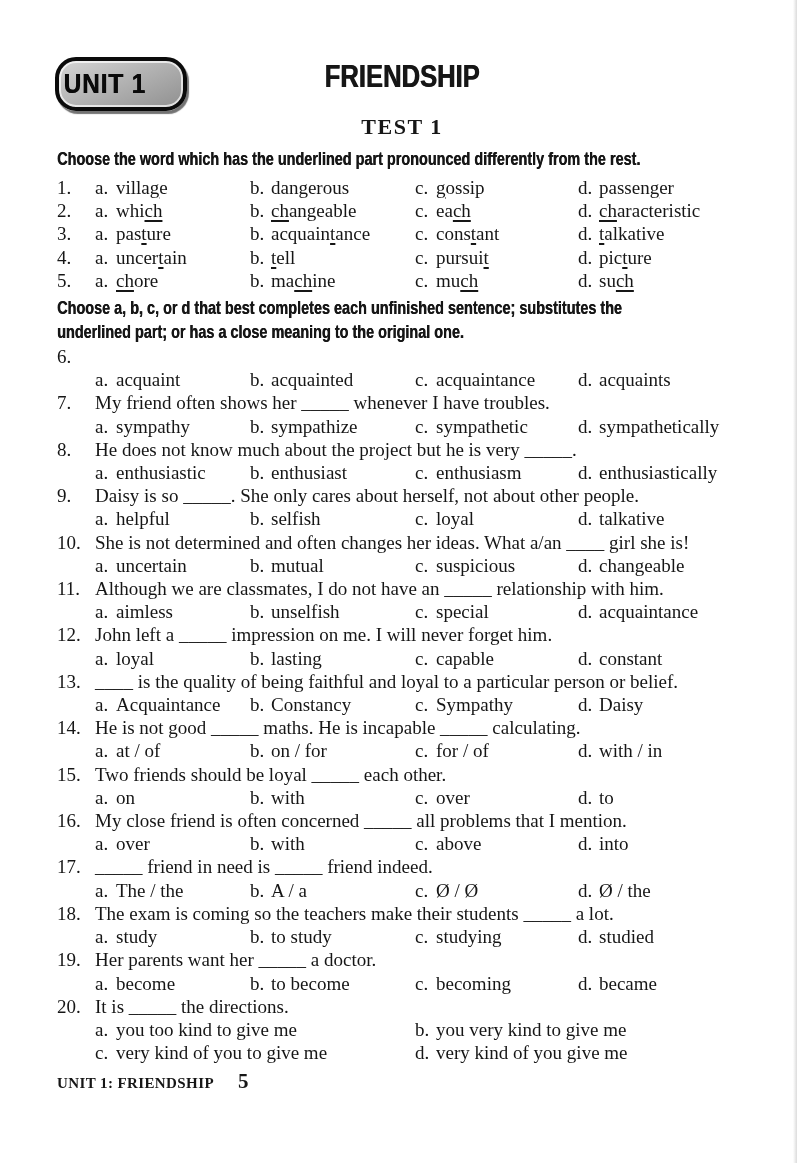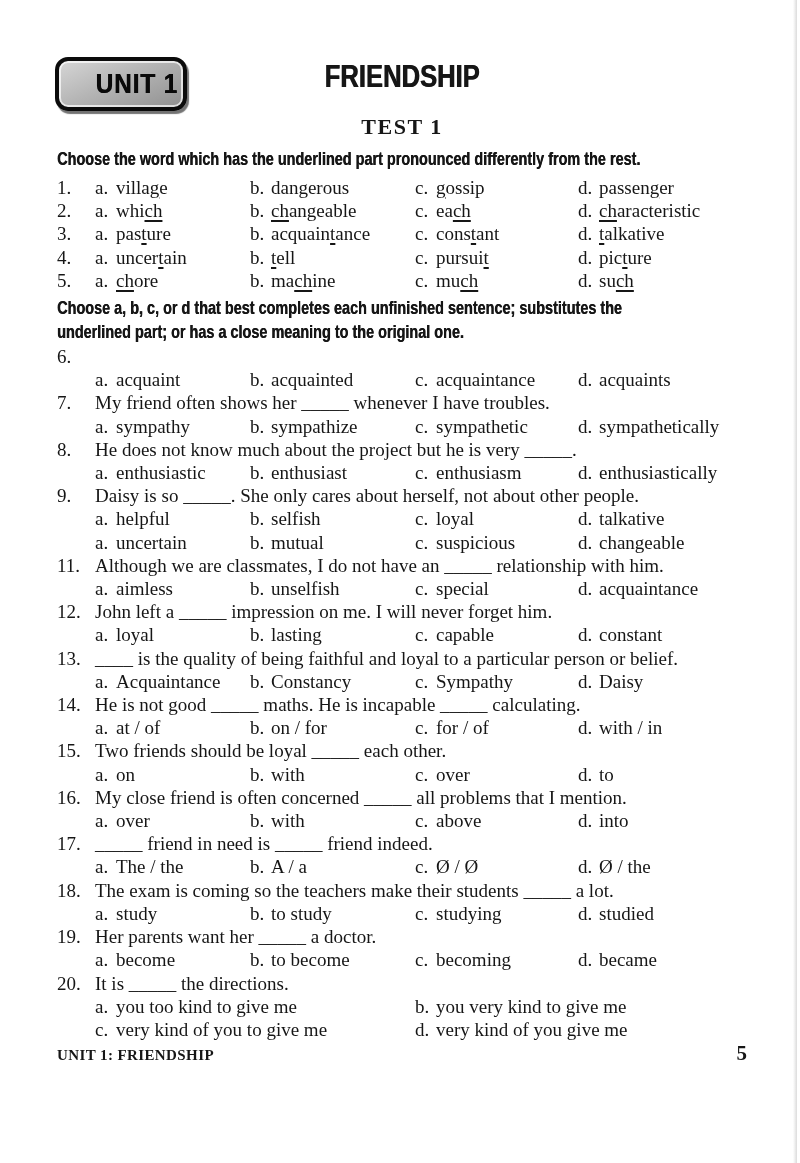--- a/index.html
+++ b/index.html
@@ -11,24 +11,24 @@
   .page::after{
     content:'';position:absolute;right:3px;top:0;width:4px;height:100%;
     background:linear-gradient(to left,rgba(0,0,0,.14),rgba(0,0,0,0));
   }
   .content{position:absolute;left:57px;top:55px;width:690px;}
 
   
   .header{position:relative;height:46px;}
   .badge{
     position:absolute;left:-2px;top:2px;width:124px;height:46px;
-    border:4px solid #0b0b0b;border-radius:13px;
+    border:4px solid #0b0b0b;border-radius:21px;
     background:linear-gradient(155deg,#d6d6d6 0%,#b5b5b5 45%,#909090 100%);
     box-shadow:2px 3px 1px rgba(0,0,0,.55), inset 0 0 0 2px rgba(255,255,255,.7);
-    display:flex;align-items:center;justify-content:flex-end;
+    display:flex;align-items:center;justify-content:flex-start;
   }
   .badge-text{
     font-family:"Liberation Sans",sans-serif;font-weight:700;font-size:27px;
     letter-spacing:1px;color:#0a0a0a;transform:scaleX(.9);
     text-shadow:.6px 0 #0a0a0a;
   }
   .main-title{
     text-align:center;font-family:"Liberation Sans",sans-serif;font-weight:700;
     font-size:32px;line-height:34px;padding-top:4px;transform:scaleX(.8);
     text-shadow:.8px 0 #161616;letter-spacing:0;
@@ -62,21 +62,22 @@
   .opts{
     display:grid;grid-template-columns:155px 165px 163px 1fr;
     margin-left:38px;line-height:23.2px;white-space:nowrap;
   }
   .opts.wide{grid-template-columns:320px 1fr;}
   .olabel{display:inline-block;min-width:21px;}
   .ul{text-decoration:underline;text-decoration-thickness:1.6px;text-underline-offset:3px;}
 
   
   .footer{
-    display:flex;justify-content:space-between;align-items:baseline;gap:24px;
+    display:flex;justify-content:flex-start;align-items:baseline;gap:24px;
+    margin-top:5px;
   }
   .footer-label{font-weight:700;font-size:15px;letter-spacing:.4px;}
   .footer-page{font-weight:700;font-size:21px;}
 </style>
 </head>
 <body>
 
 <div class="page">
   <div class="content">
 
@@ -180,20 +181,24 @@
             <span class="qtext">Daisy is so _____. She only cares about herself, not about other people.</span>
           </div>
           <div class="opts">
             <span class="ocell"><span class="olabel">a.</span><span class="otext">helpful</span></span>
             <span class="ocell"><span class="olabel">b.</span><span class="otext">selfish</span></span>
             <span class="ocell"><span class="olabel">c.</span><span class="otext">loyal</span></span>
             <span class="ocell"><span class="olabel">d.</span><span class="otext">talkative</span></span>
           </div>
         </div>
         <div class="qblock">
+          <div class="qline">
+            <span class="qnum">10.</span>
+            <span class="qtext">She is not determined and often changes her ideas. What a/an ____ girl she is!</span>
+          </div>
           <div class="opts">
             <span class="ocell"><span class="olabel">a.</span><span class="otext">uncertain</span></span>
             <span class="ocell"><span class="olabel">b.</span><span class="otext">mutual</span></span>
             <span class="ocell"><span class="olabel">c.</span><span class="otext">suspicious</span></span>
             <span class="ocell"><span class="olabel">d.</span><span class="otext">changeable</span></span>
           </div>
         </div>
         <div class="qblock">
           <div class="qline">
             <span class="qnum">11.</span>

